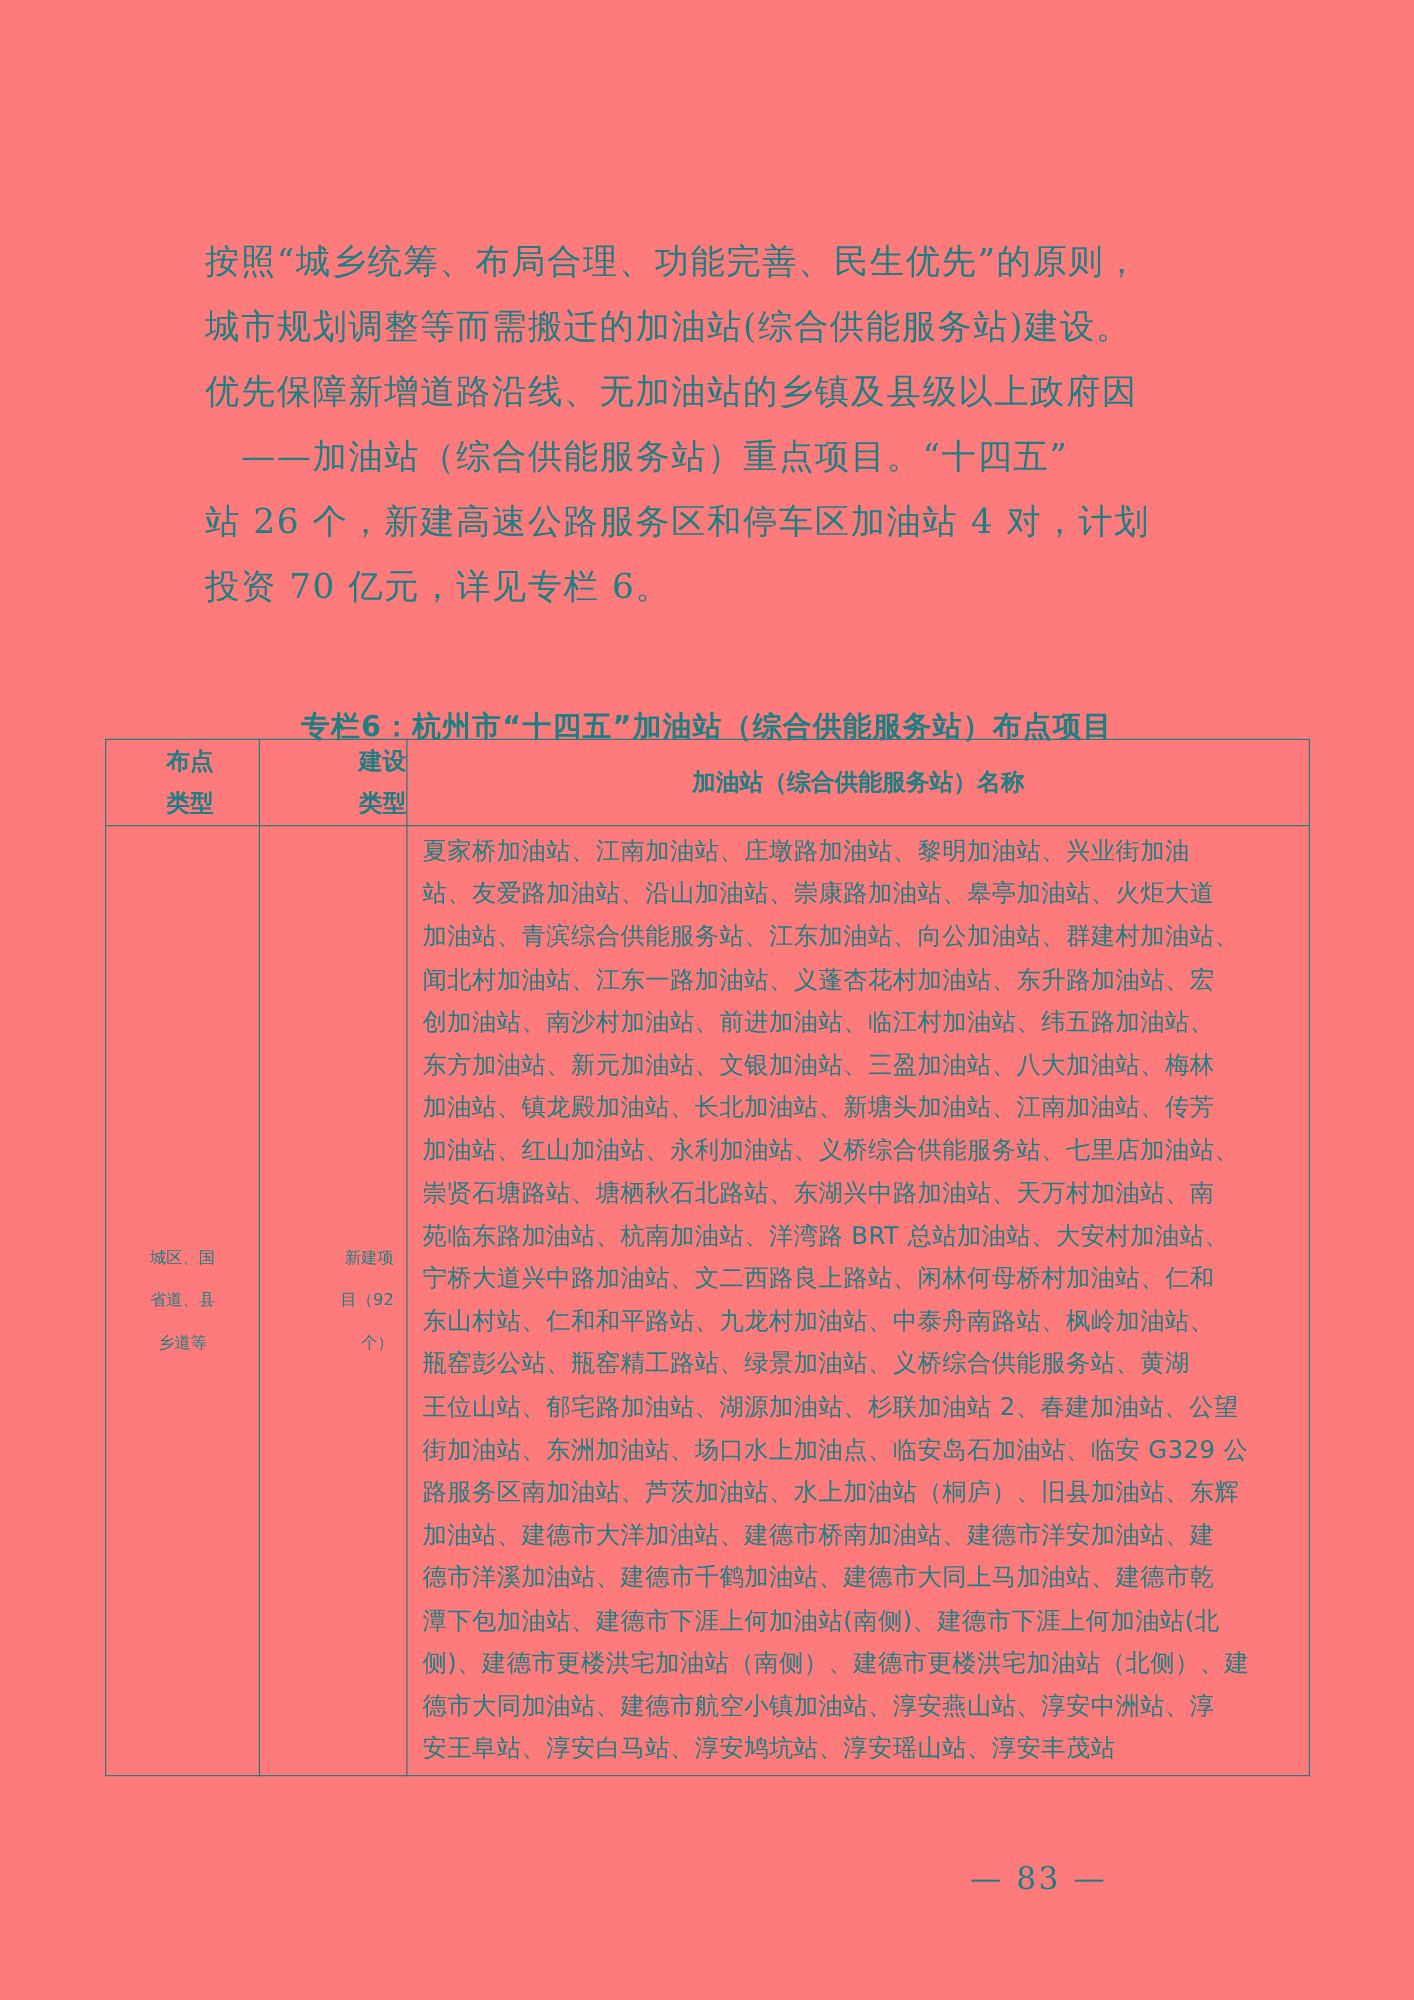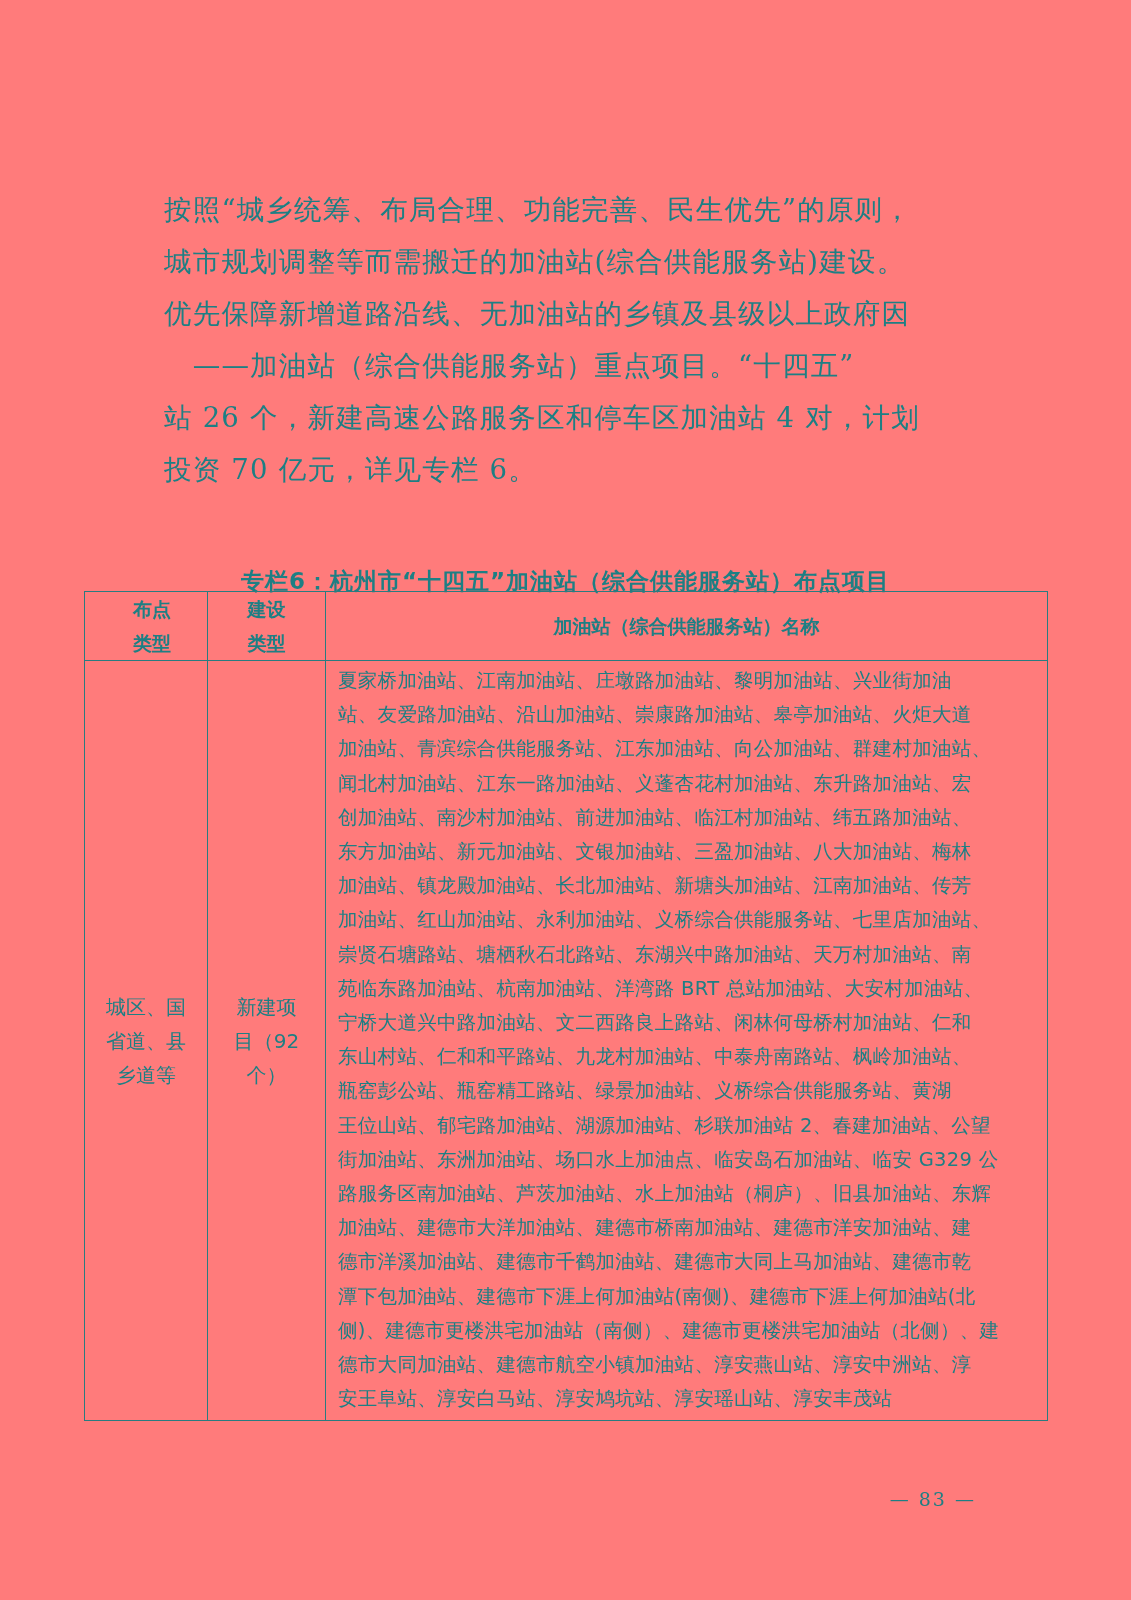--- a/index.html
+++ b/index.html
@@ -19,27 +19,27 @@
     position:absolute; left:84px; width:963px; top:566px; text-align:center;
     font-size:23px; font-weight:bold; letter-spacing:1px; font-family:"DejaVu Sans", sans-serif;
   }
   table {
     position:absolute; left:84px; top:591px; width:964px; border-collapse:collapse;
     font-family:"DejaVu Sans", sans-serif;
   }
   td, th { border:1.5px solid #2a7b80; padding:0; }
   th { font-size:19px; font-weight:bold; line-height:34px; height:66px; }
   th.c1, td.c1 { width:102px; text-align:center;padding-left:12px; }
-  th.c2, td.c2 { width:97px; text-align:center; }
-  td.c1, td.c2 { font-size:20px; line-height:34px; vertical-align:middle; padding:4px 10px; }
+  th.c2, td.c2 { width:97px; text-align:right; }
+  td.c1, td.c2 { font-size:13px; line-height:34px; vertical-align:middle; padding:4px 10px; }
   td.c3 { font-size:19.5px; line-height:34.2px; padding:3px 8px 4px 12px; vertical-align:top; letter-spacing:0.3px; }
   td.c3 .line { display:block; white-space:nowrap; }
   #pagenum {
-    position:absolute; left:776px; top:1488px; width:200px; text-align:right;
-    font-size:19px; font-family:"DejaVu Serif", serif; letter-spacing:2px;
+    position:absolute; left:776px; top:1488px; width:200px; text-align:left;
+    font-size:25px; font-family:"DejaVu Serif", serif; letter-spacing:2px;
   }
 </style>
 </head>
 <body>
 
 <div class="para" id="p1">
   <span class="line">按照“城乡统筹、布局合理、功能完善、民生优先”的原则，</span>
   <span class="line">城市规划调整等而需搬迁的加油站(综合供能服务站)建设。</span>
   <span class="line">优先保障新增道路沿线、无加油站的乡镇及县级以上政府因</span>
 </div>

